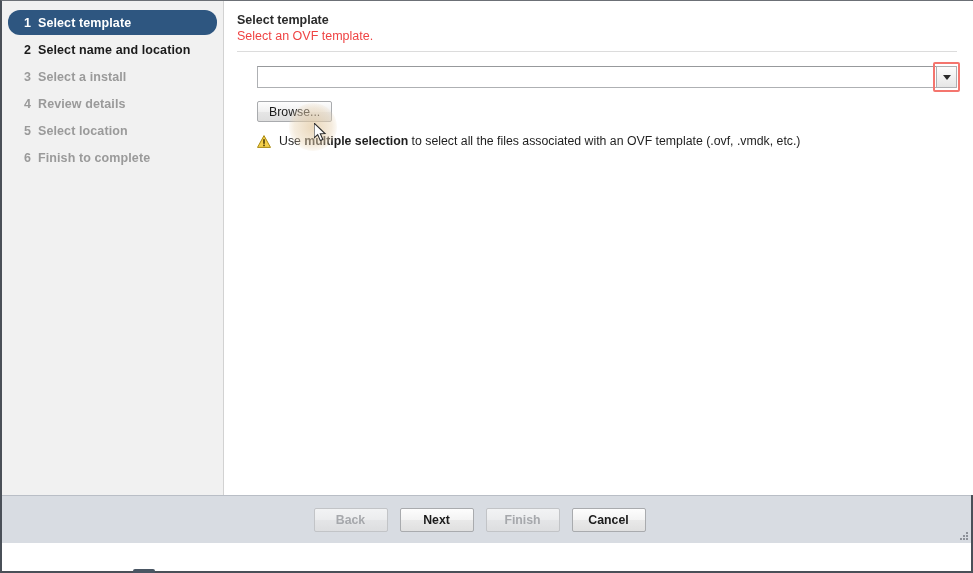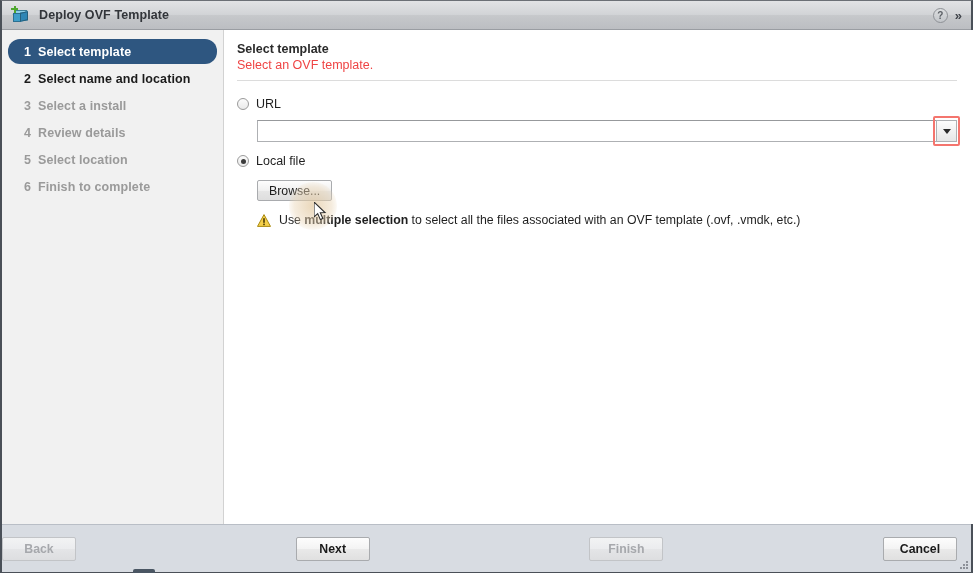--- a/index.html
+++ b/index.html
@@ -148,21 +148,21 @@
 
   .warn-row{display:flex;align-items:flex-start;margin:12px 0 0 20px;}
   .warn-ico{width:14px;height:13px;flex:none;margin:1px 8px 0 0;position:relative;}
   .warn-txt{font-size:12.3px;color:#1f1f1f;line-height:15px;}
   .warn-txt b{font-weight:bold;}
 
   
   .footer{
     position:relative;height:48px;box-sizing:border-box;
     background:#d8dce2;border-top:1px solid #b9bec6;
-    display:flex;align-items:center;justify-content:space-between;padding-right:14px;gap:12px;
+    display:flex;align-items:center;justify-content:center;padding-right:14px;gap:12px;
   }
   .fbtn{
     min-width:74px;height:24px;box-sizing:border-box;border-radius:2px;
     border:1px solid #a9abae;
     background:linear-gradient(to bottom,#fdfdfd 0%,#f3f3f3 50%,#e9e9e9 51%,#e0e0e0 100%);
     font-family:"Liberation Sans", sans-serif;font-size:12.3px;font-weight:bold;color:#1b1b1b;
     cursor:pointer;
   }
   .fbtn.disabled{
     color:#a6a8ac;border-color:#c2c4c7;
@@ -174,34 +174,20 @@
   .bottom-nub{
     position:absolute;left:131px;bottom:-2px;width:22px;height:4px;border-radius:2px 2px 0 0;
     background:#4a5663;
   }
 </style>
 </head>
 <body>
 
 <div class="window">
 
-  <div class="titlebar">
-    <div class="title-icon">
-      <div class="cube-top"></div>
-      <div class="cube-left"></div>
-      <div class="cube-right"></div>
-      <div class="plus-v"></div>
-      <div class="plus-h"></div>
-    </div>
-    <div class="title-text">Deploy OVF Template</div>
-    <div class="title-right">
-      <div class="help-btn">?</div>
-      <div class="chev-btn">»</div>
-    </div>
-  </div>
 
   <div class="body-area">
 
     <div class="sidebar">
       <div class="step active">
         <span class="num">1</span>
         <span class="lbl">Select template</span>
       </div>
       <div class="step done">
         <span class="num">2</span>
@@ -225,39 +211,31 @@
       </div>
     </div>
 
     <div class="content">
       <div class="sec-title">Select template</div>
       <div class="sec-sub">Select an OVF template.</div>
       <div class="hr"></div>
 
 
       
-      <div class="radio-row">
-        <span class="radio"></span>
-        <span class="radio-label">URL</span>
-      </div>
       <div class="url-row">
         <input class="url-input" type="text" value="" placeholder="" style="">
         <span class="dd-wrap">
           <span class="dd-btn">
             <span class="arrow"></span>
           </span>
           <span class="dd-highlight"></span>
         </span>
       </div>
 
       
-      <div class="radio-row">
-        <span class="radio checked"></span>
-        <span class="radio-label">Local file</span>
-      </div>
 
       <div class="browse-wrap">
         <button class="browse-btn">Browse...</button>
         <span class="cursor-glow"></span>
         <svg class="cursor-arrow" viewBox="0 0 13 19">
           <polygon points="0,0 0,15 3.7,11.6 6.3,17.6 8.9,16.4 6.3,10.7 11,10.5" fill="#ffffff" stroke="#2b2b2b" stroke-width="1.1"></polygon>
         </svg>
       </div>
 
       

